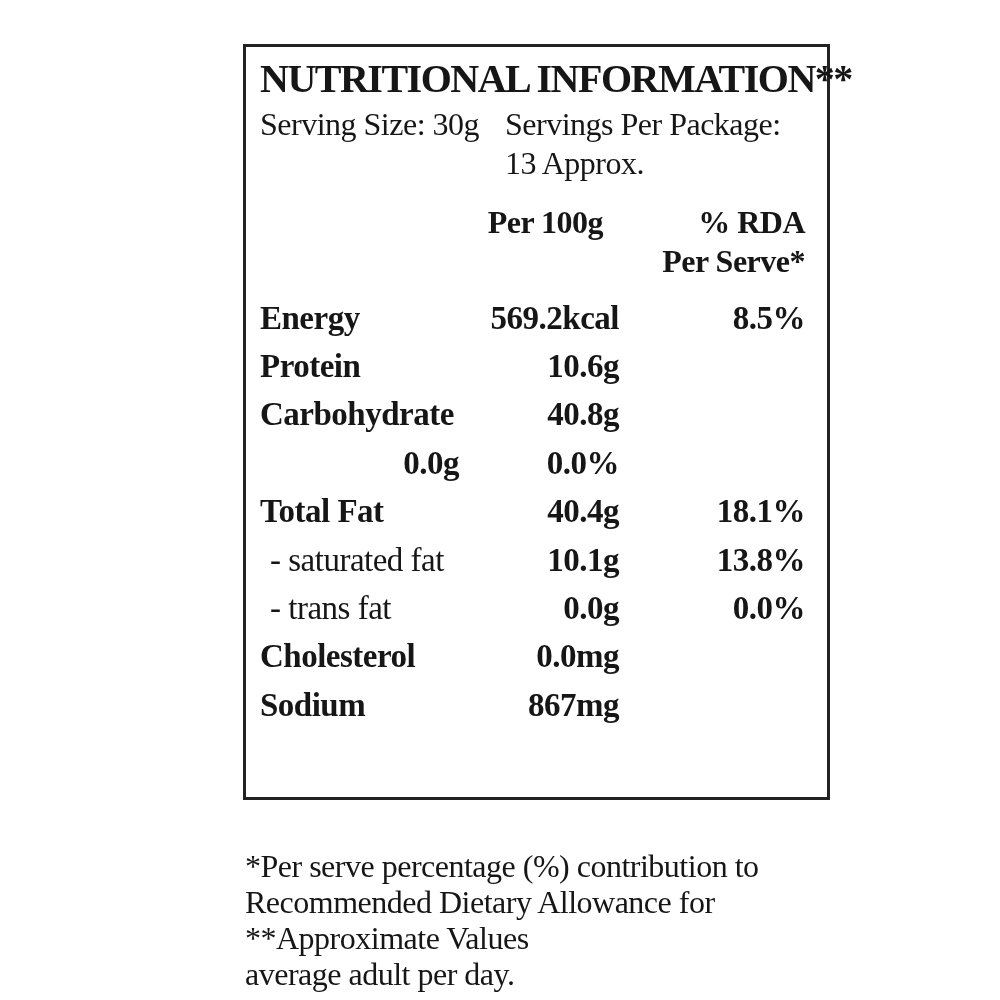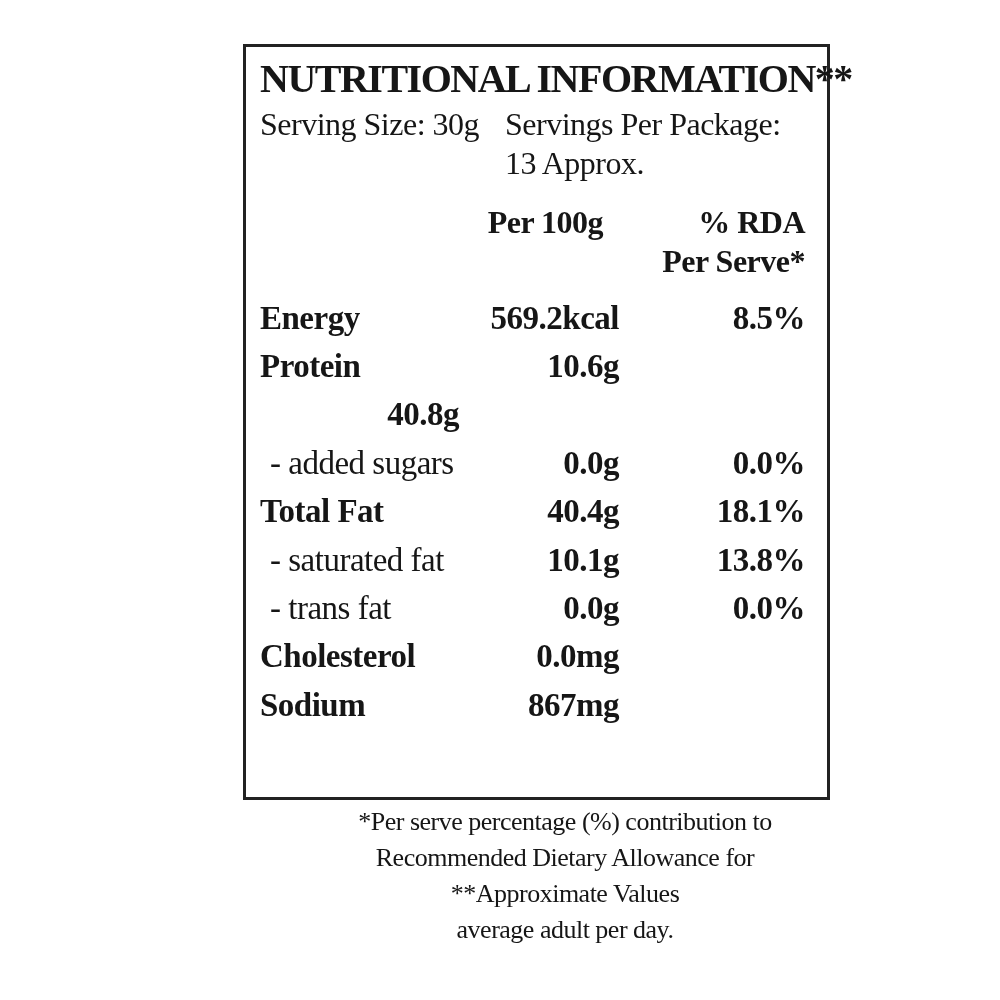--- a/index.html
+++ b/index.html
@@ -69,25 +69,24 @@
   }
   .nutrient-row .cell-amount,
   .nutrient-row .cell-pct {
     font-weight: 700;
   }
   .nutrient-row.main .cell-label { font-weight: 700; }
   .nutrient-row.sub  .cell-label { font-weight: 400; padding-left: 10px; }
   .footer {
     position: absolute;
     left: 205px;
-    top: 804px;
+    top: 848px;
     width: 640px;
-    font-size: 26px;
+    font-size: 32px;
     line-height: 36px;
-    text-align: center;
   }
 </style>
 </head>
 <body>
 
 <div class="canvas">
 
   <section class="label-box">
 
     <h1 class="title">NUTRITIONAL INFORMATION**</h1>
@@ -116,27 +115,27 @@
         <span class="cell-pct">8.5%</span>
       </div>
 
       <div class="grid-row nutrient-row main">
         <span class="cell-label">Protein</span>
         <span class="cell-amount">10.6g</span>
         <span class="cell-pct"></span>
       </div>
 
       <div class="grid-row nutrient-row main">
+        <span class="cell-label">Carbohydrate</span>
         <span class="cell-amount">40.8g</span>
         <span class="cell-pct"></span>
       </div>
 
 
       <div class="grid-row nutrient-row sub">
-        <span class="cell-label">- added sugars</span>
         <span class="cell-amount">0.0g</span>
         <span class="cell-pct">0.0%</span>
       </div>
 
       <div class="grid-row nutrient-row main">
         <span class="cell-label">Total Fat</span>
         <span class="cell-amount">40.4g</span>
         <span class="cell-pct">18.1%</span>
       </div>
 

